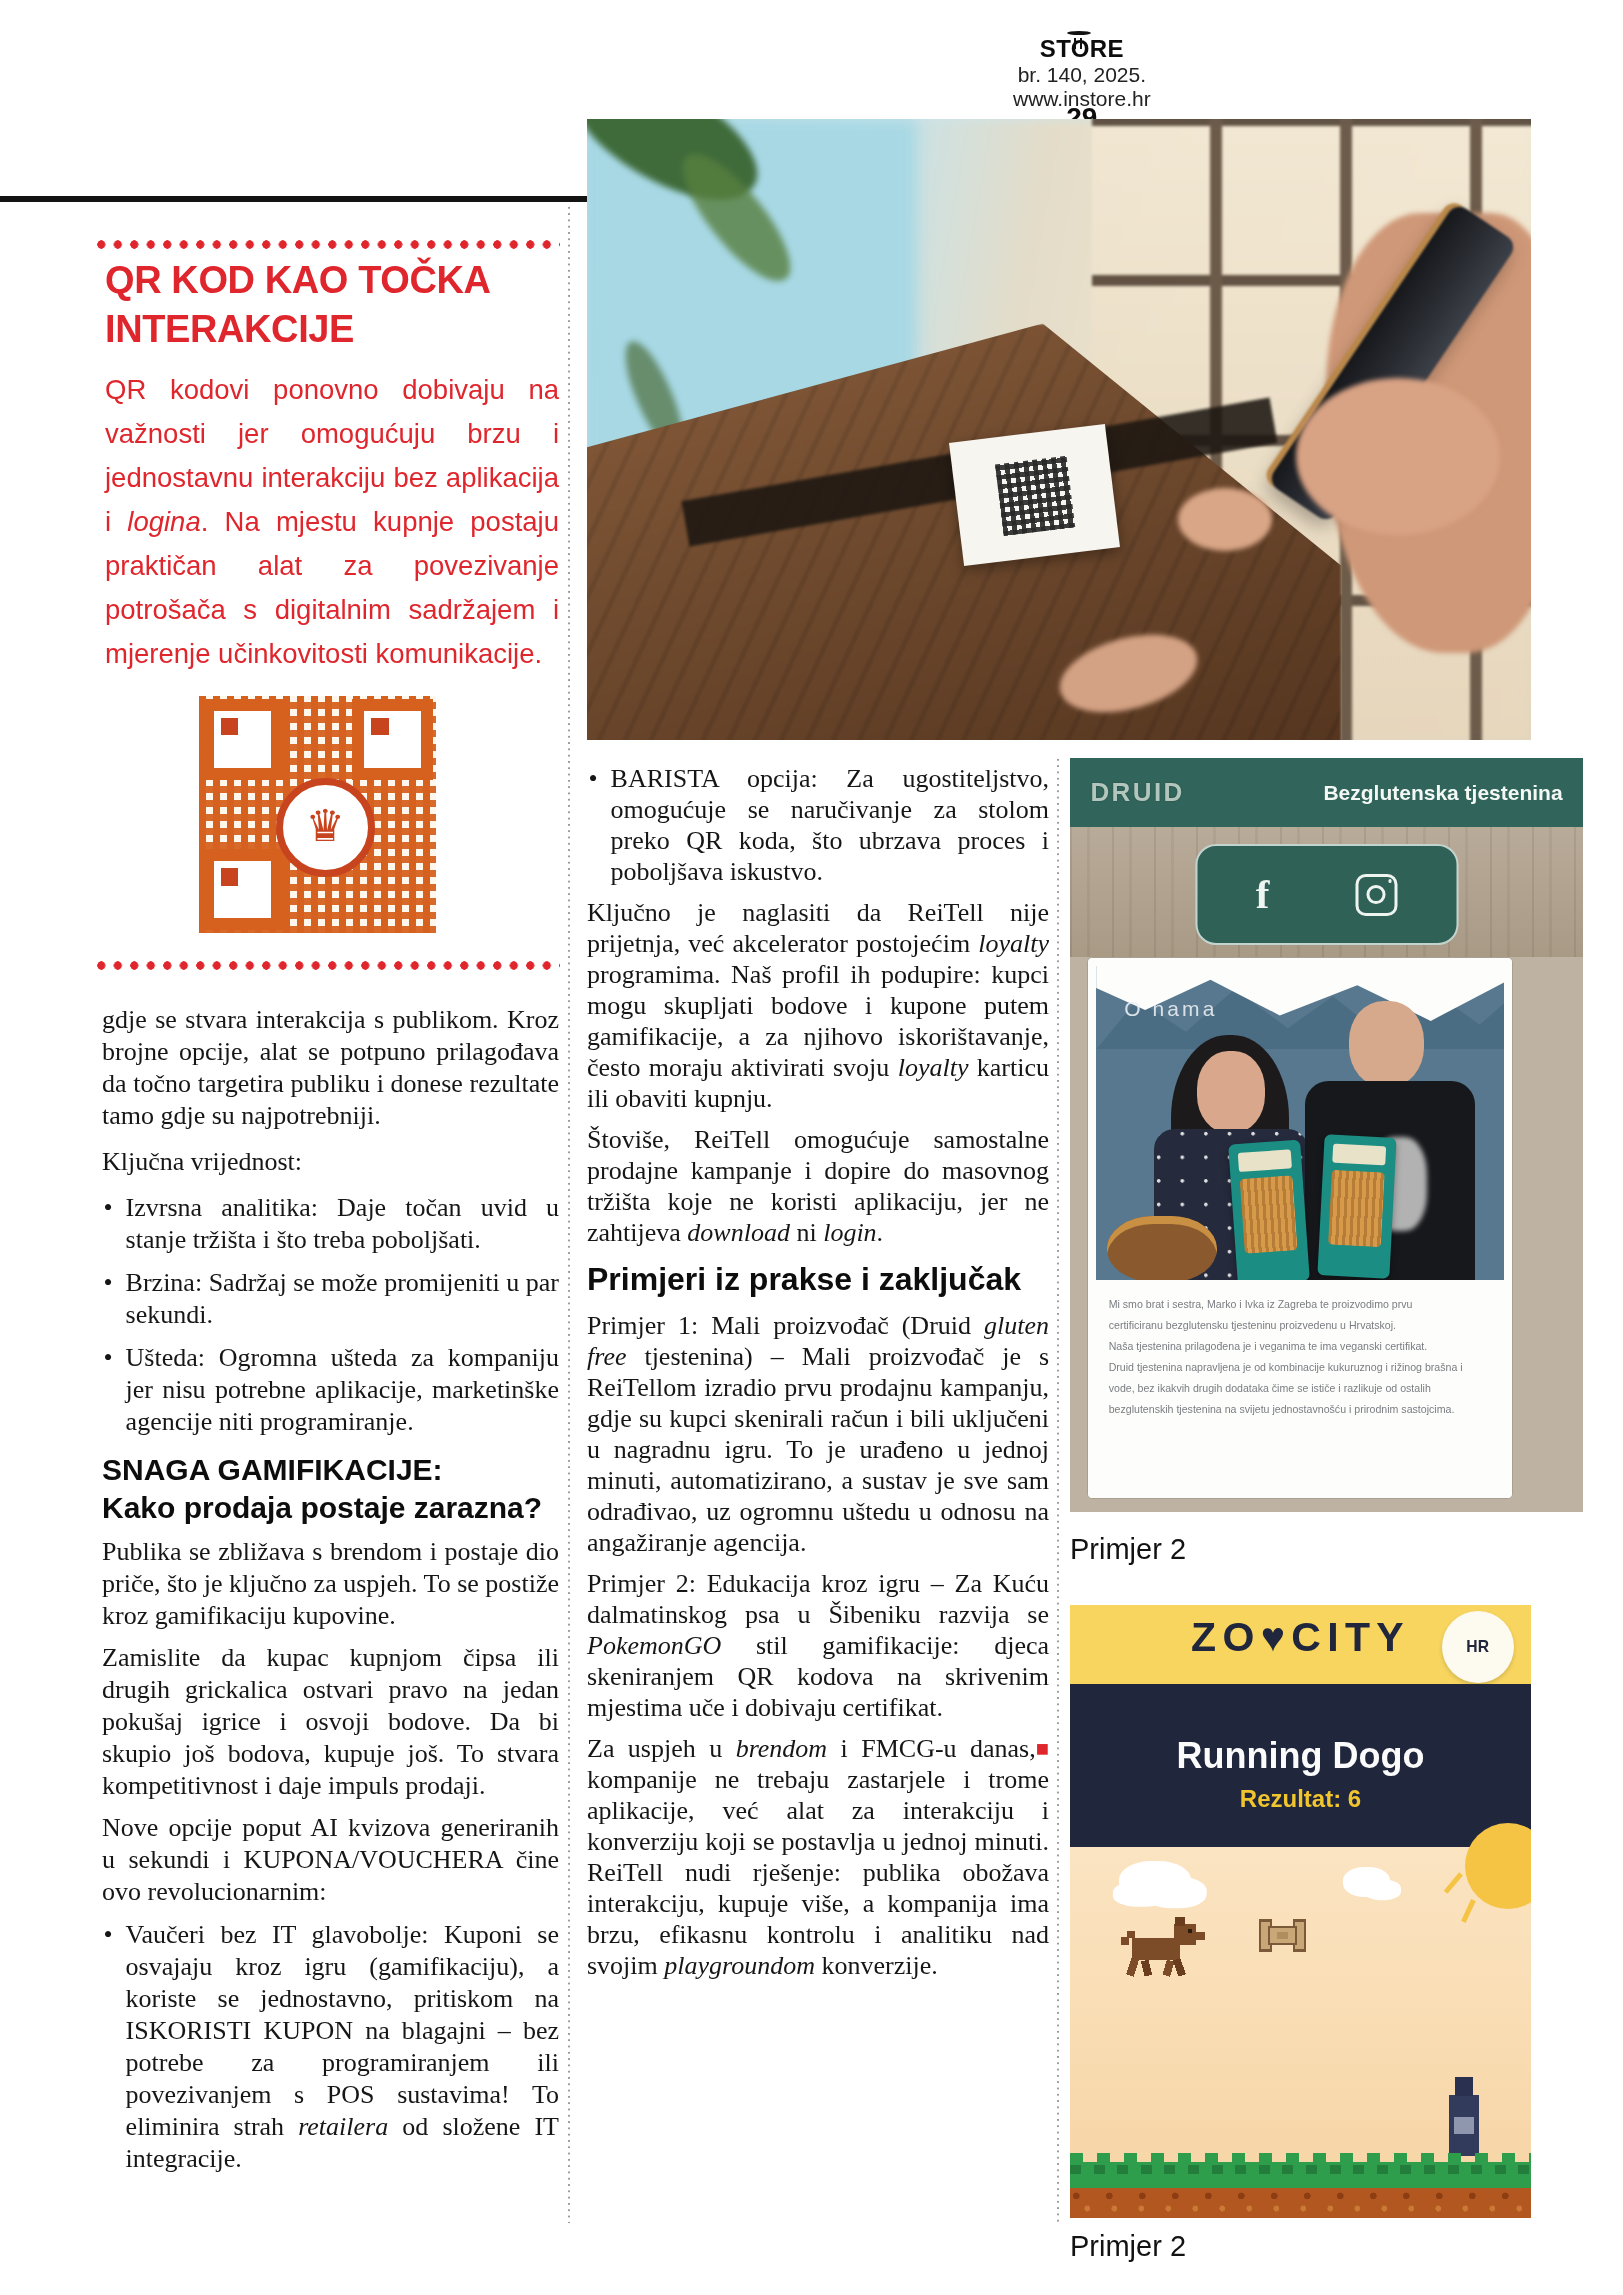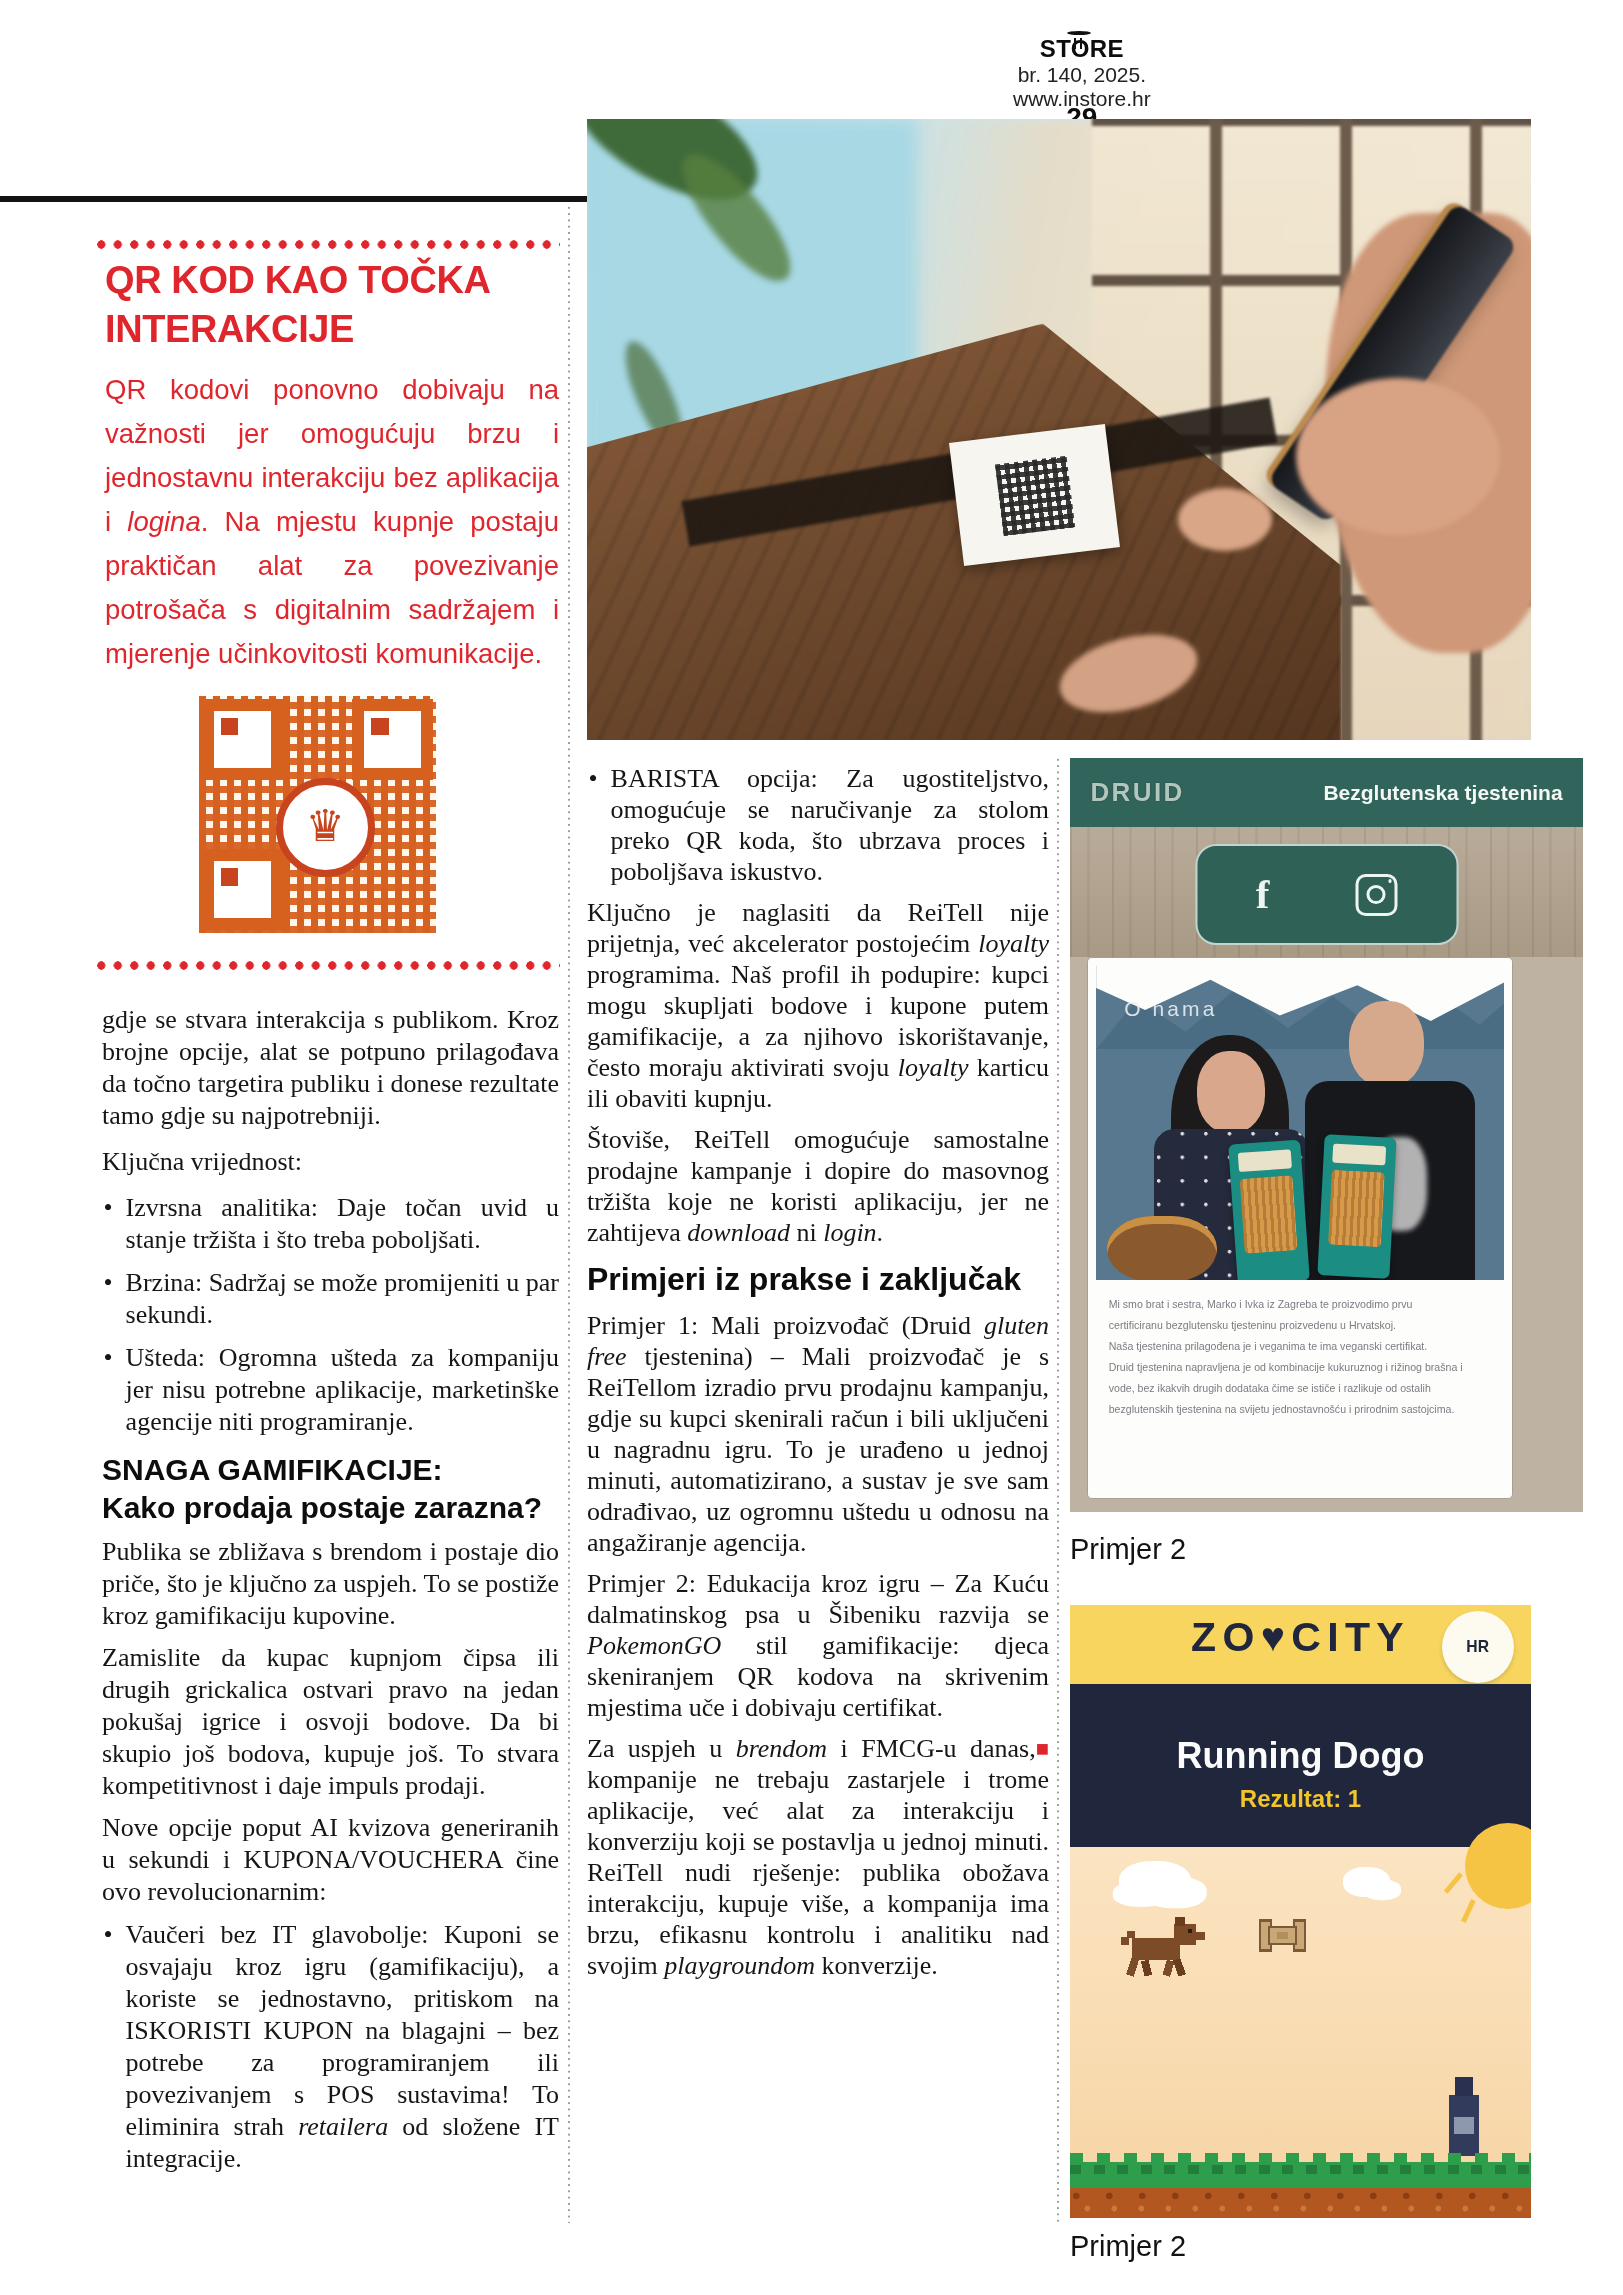--- a/index.html
+++ b/index.html
@@ -327,21 +327,21 @@
   </div>
   <div class="caption cap1">Primjer 2</div>
 
   <div class="game">
     <div class="game-bar">
       <span class="game-brand">ZO♥CITY</span>
       <span class="hr-badge">HR</span>
     </div>
     <div class="game-band">
       <span class="game-title">Running Dogo</span>
-      <span class="game-score">Rezultat: 1</span>
+      <span class="game-score">Rezultat: 6</span>
     </div>
     <div class="game-sky">
       <div class="sun"></div>
       <div class="ray ray1"></div>
       <div class="ray ray2"></div>
       <div class="cloud cl1"></div>
       <div class="cloud cl2"></div>
       <div class="dog">
         <svg width="102" height="75" viewBox="0 0 130 96" shape-rendering="crispEdges">
           <rect x="2" y="28" width="10" height="10" fill="#7c4b28"></rect>

